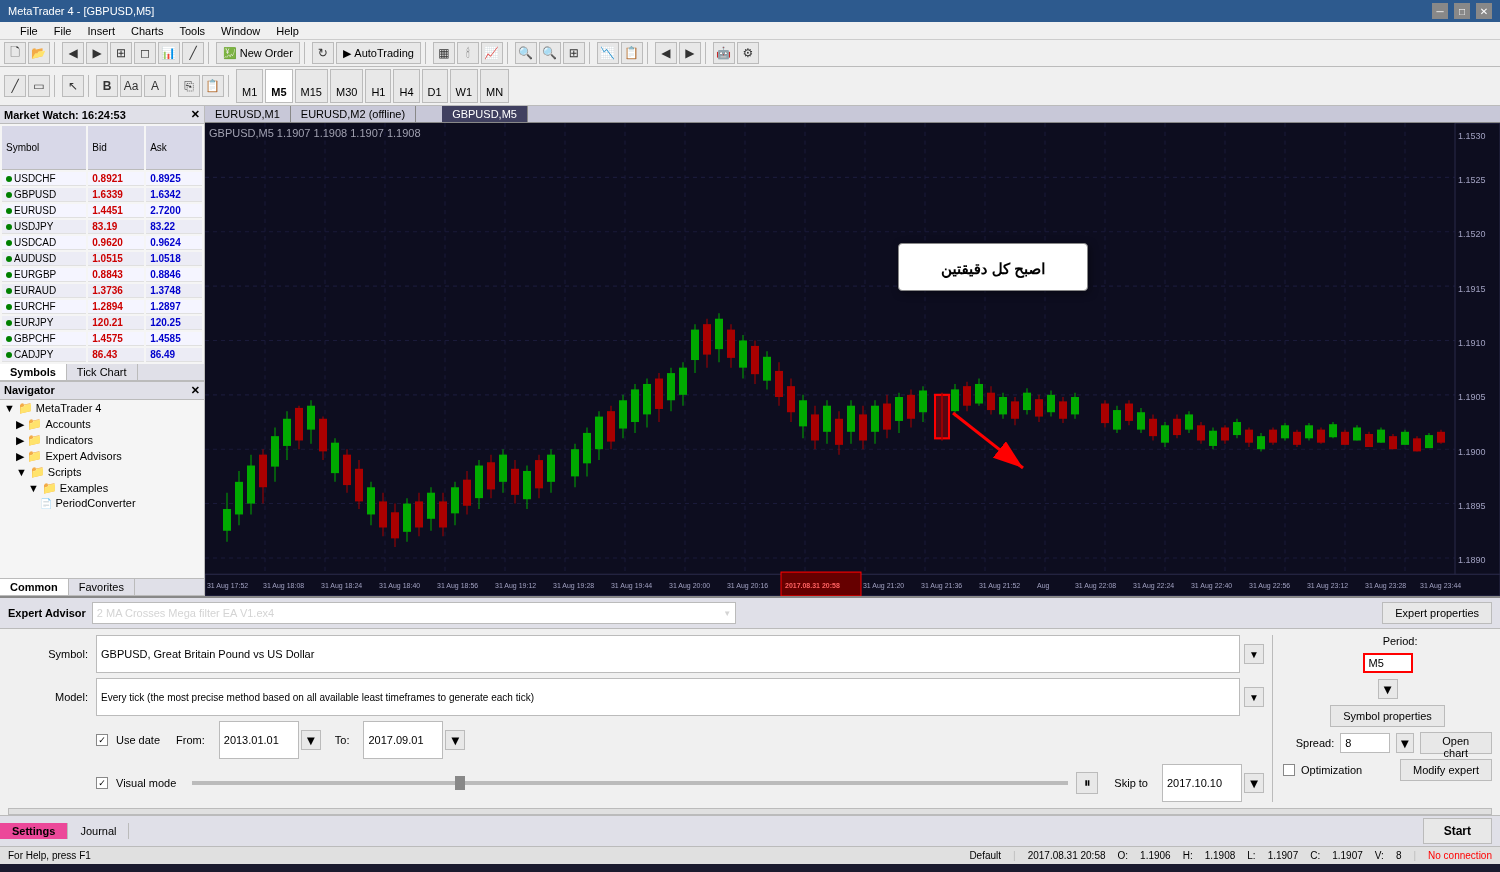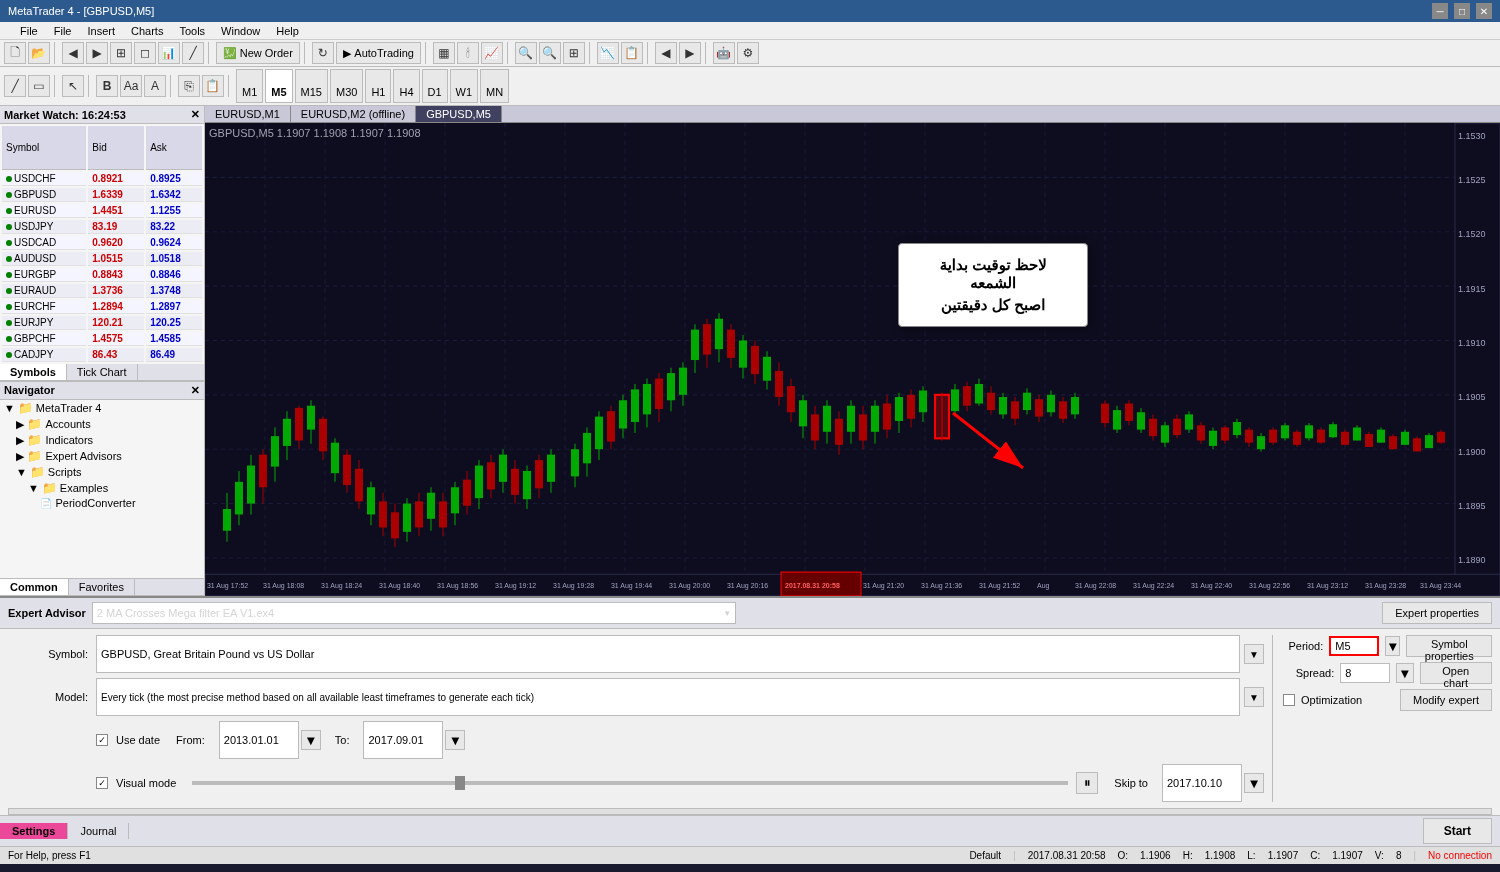--- a/index.html
+++ b/index.html
@@ -46,21 +46,21 @@
     .nav-item.indent1 { padding-left: 16px; }
     .nav-item.indent2 { padding-left: 28px; }
     .nav-item.indent3 { padding-left: 40px; }
     .folder-icon { color: #c8a000; font-size: 12px; }
     .item-icon { color: #4060c0; font-size: 10px; }
 
     
     .chart-area { flex: 1; display: flex; flex-direction: column; background: #000; position: relative; overflow: hidden; }
     .chart-tabs { background: #c8c8d8; display: flex; border-bottom: 1px solid #888; }
     .chart-tab { padding: 2px 10px; font-size: 11px; cursor: pointer; border-right: 1px solid #888; color: #000; background: #c8c8d8; }
-    .chart-tab.active { background: #404060; color: #fff; }
+    .chart-tab.active { background: #404060; color: #fff; margin-left: 26px; }
     .chart-canvas { flex: 1; position: relative; overflow: hidden; }
     .chart-header-info { position: absolute; top: 4px; left: 4px; color: #a0a0b0; font-size: 11px; z-index: 5; }
 
     
     .annotation-box { position: absolute; background: white; border: 1px solid #888; padding: 12px 16px; text-align: center; font-size: 16px; color: #000; direction: rtl; z-index: 20; border-radius: 4px; box-shadow: 2px 2px 8px rgba(0,0,0,0.4); }
 
     
     .tester-panel { background: #f0f0f0; border-top: 2px solid #888; height: 250px; display: flex; flex-direction: column; }
     .tester-row { display: flex; align-items: center; gap: 8px; }
     .tester-label { color: #000; width: 80px; font-size: 11px; text-align: right; }
@@ -197,21 +197,21 @@
               <td style="color: rgb(0, 0, 204); font-weight: bold;">0.8925</td>
             </tr>
             <tr style="cursor: pointer;">
               <td><span class="dot"></span>GBPUSD</td>
               <td style="color: rgb(204, 0, 0); font-weight: bold;">1.6339</td>
               <td style="color: rgb(0, 0, 204); font-weight: bold;">1.6342</td>
             </tr>
             <tr style="cursor: pointer;">
               <td><span class="dot"></span>EURUSD</td>
               <td style="color: rgb(204, 0, 0); font-weight: bold;">1.4451</td>
-              <td style="color: rgb(0, 0, 204); font-weight: bold;">1.1255</td>
+              <td style="color: rgb(0, 0, 204); font-weight: bold;">2.7200</td>
             </tr>
             <tr style="cursor: pointer;">
               <td><span class="dot"></span>USDJPY</td>
               <td style="color: rgb(204, 0, 0); font-weight: bold;">83.19</td>
               <td style="color: rgb(0, 0, 204); font-weight: bold;">83.22</td>
             </tr>
             <tr style="cursor: pointer;">
               <td><span class="dot"></span>USDCAD</td>
               <td style="color: rgb(204, 0, 0); font-weight: bold;">0.9620</td>
               <td style="color: rgb(0, 0, 204); font-weight: bold;">0.9624</td>
@@ -595,21 +595,20 @@
         <text x="1044" y="428" fill="#a0a0c0" font-size="7">31 Aug 22:56</text>
         <text x="1102" y="428" fill="#a0a0c0" font-size="7">31 Aug 23:12</text>
         <text x="1160" y="428" fill="#a0a0c0" font-size="7">31 Aug 23:28</text>
         <text x="1215" y="428" fill="#a0a0c0" font-size="7">31 Aug 23:44</text>
 
         <rect x="576" y="413" width="80" height="22" fill="#660000" stroke="red" stroke-width="1"></rect>
         <text x="580" y="428" fill="#ff6060" font-size="7" font-weight="bold">2017.08.31 20:58</text>
       </svg>
 
       <div class="annotation-box" style="top: 120px; left: 55%; transform: translateX(-10%); width: 190px;">
-        <div style="font-size:15px; font-weight:bold;">لاحظ توقيت بداية الشمعه</div>
         <div style="font-size:15px; font-weight:bold; margin-top:4px;">اصبح كل دقيقتين</div>
       </div>
 
       <svg style="position:absolute; top:280px; left:57%; width:120px; height:80px; z-index:25; overflow:visible;">
         <defs>
           <marker id="arrowhead" markerWidth="10" markerHeight="7" refX="10" refY="3.5" orient="auto">
             <polygon points="0 0, 10 3.5, 0 7" fill="red"></polygon>
           </marker>
         </defs>
         <line x1="10" y1="10" x2="80" y2="65" stroke="red" stroke-width="3" marker-end="url(#arrowhead)"></line>
@@ -679,21 +678,21 @@
         <span style="color:#000; font-size:11px; margin-left:8px;">Skip to</span>
         <div style="display:flex; align-items:center; gap:2px; margin-left:6px;">
           <input type="text" class="tester-input" style="width: 80px;" value="2017.10.10">
           <button style="border:1px solid #bbb; background:#e8e8e8; width:20px; height:20px; cursor:pointer;">▼</button>
         </div>
       </div>
     </div>
 
     <div style="width:220px; display:flex; flex-direction:column; gap:5px; border-left:1px solid #bbb; padding-left:10px;">
 
-      <div style="display:flex; align-items:center; gap:6px;">
+      <div style="display:flex; align-items:center; gap:6px;flex-direction:column;">
         <span style="color:#000; font-size:11px; width:60px; text-align:right;">Period:</span>
         <input type="text" class="tester-period-input" value="M5" style="">
         <button style="border:1px solid #bbb; background:#e8e8e8; width:20px; height:20px; cursor:pointer;">▼</button>
         <button class="tester-btn">Symbol properties</button>
       </div>
 
       <div style="display:flex; align-items:center; gap:6px;">
         <span style="color:#000; font-size:11px; width:60px; text-align:right;">Spread:</span>
         <input type="text" class="tester-spread-input" value="8" style="">
         <button style="border:1px solid #bbb; background:#e8e8e8; width:20px; height:20px; cursor:pointer;">▼</button>

